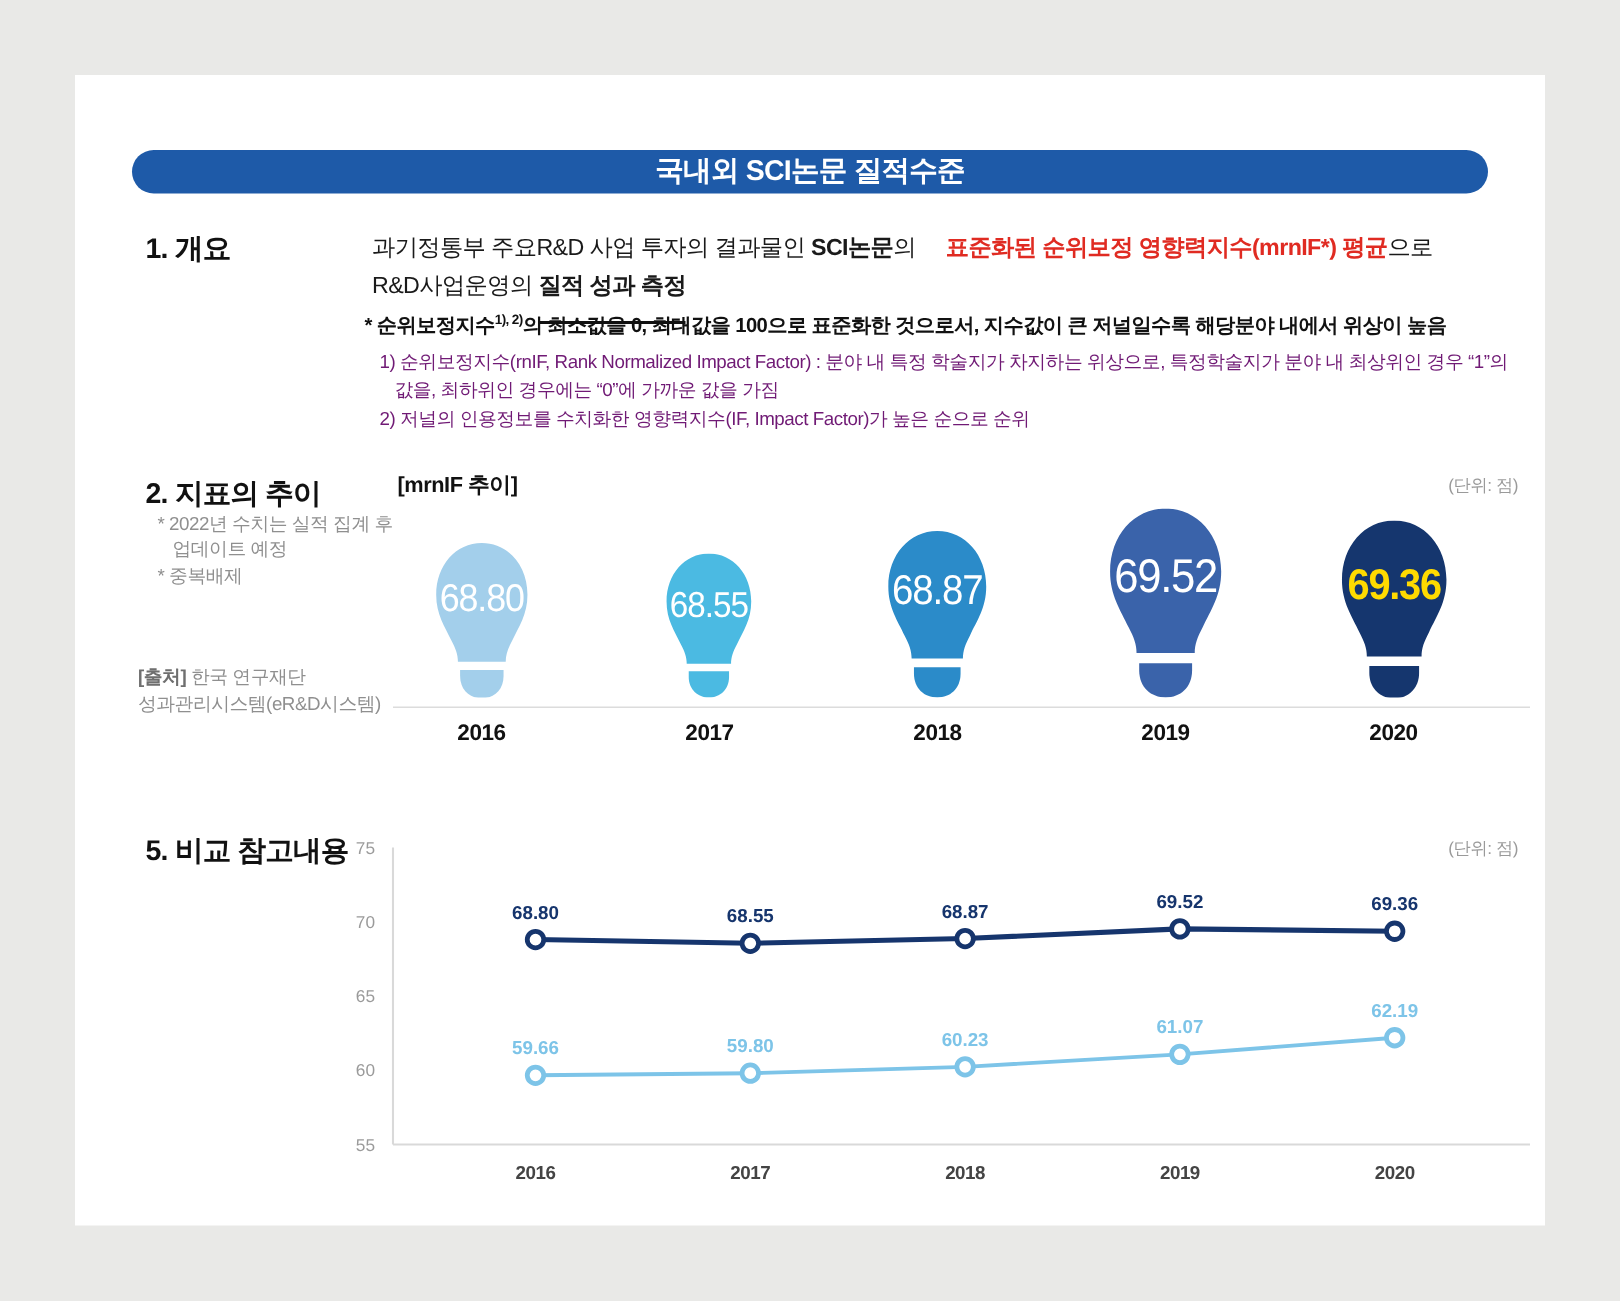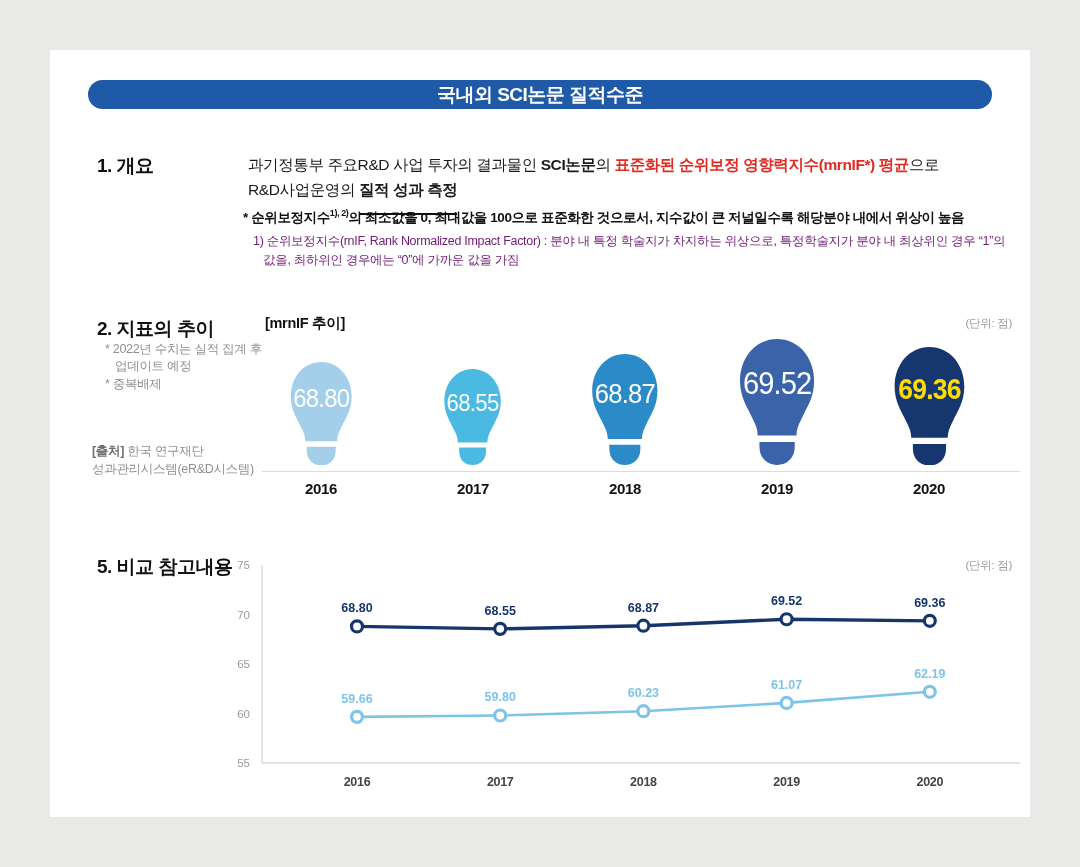--- a/index.html
+++ b/index.html
@@ -9,35 +9,35 @@
     font-family:"Liberation Sans","DejaVu Sans",sans-serif;
     color:#1a1a1a;
     -webkit-font-smoothing:antialiased;
   }
   .page { position:relative; width:1080px; height:867px; background:#e9e9e7; }
   .card {
     position:absolute; left:50px; top:50px; width:980px; height:767px;
     background:#ffffff;
   }
   .banner {
-    position:absolute; left:38px; top:30px; width:904px; height:29px;
+    position:absolute; left:38px; top:50px; width:904px; height:29px;
     background:#1e5aa8; border-radius:15px;
     color:#ffffff; font-size:19px; font-weight:bold;
     text-align:center; line-height:29px; letter-spacing:-0.5px;
   }
   .sec-heading { position:absolute; font-size:19px; font-weight:bold; color:#111; letter-spacing:-0.5px; }
   #s1-heading { left:47px; top:103px; }
   #s2-heading { left:47px; top:266px; }
   #s3-heading { left:47px; top:504px; }
 
   .body-line { position:absolute; left:198px; font-size:15.5px; letter-spacing:-0.4px; color:#1a1a1a; white-space:nowrap; }
   #s1-line1 { top:105px; }
   #s1-line2 { top:130px; }
   .b { font-weight:bold; }
-  .red { color:#e02b22; font-weight:bold; }
+  .red { color:#e02b22; font-weight:bold;margin-left:16px; }
   .ul { font-weight:bold; border-bottom:2.5px solid #111; padding-bottom:15px; }
 
   .fn-star { position:absolute; left:193px; top:158px; font-size:13.5px; font-weight:bold; color:#111; letter-spacing:-0.4px; white-space:nowrap; }
   .fn-star sup { font-size:9px; font-weight:bold; }
   .fn-sub { position:absolute; font-size:12.5px; color:#701a75; letter-spacing:-0.3px; white-space:nowrap; }
   #fn1  { left:203px; top:183px; }
   #fn1b { left:213px; top:202px; }
   #fn2  { left:203px; top:221px; }
 
   .side-note { position:absolute; font-size:12.5px; color:#8f8f8f; letter-spacing:-0.3px; white-space:nowrap; }
@@ -72,20 +72,21 @@
   <div class="card">
 
     <div class="banner">국내외 SCI논문 질적수준</div>
 
     <div class="sec-heading" id="s1-heading">1. 개요</div>
     <div class="body-line" id="s1-line1"><span>과기정통부 주요R&amp;D 사업 투자의 결과물인 </span><span class="b">SCI논문</span><span>의 </span><span class="red">표준화된 순위보정 영향력지수(mrnIF*) 평균</span><span>으로</span></div>
     <div class="body-line" id="s1-line2"><span>R&amp;D사업운영의 </span><span class="ul">질적 성과 측정</span></div>
     <div class="fn-star"><span>* 순위보정지수</span><sup>1), 2)</sup><span>의 최소값을 0, 최대값을 100으로 표준화한 것으로서, 지수값이 큰 저널일수록 해당분야 내에서 위상이 높음</span></div>
     <div class="fn-sub" id="fn1">1) 순위보정지수(rnIF, Rank Normalized Impact Factor) : 분야 내 특정 학술지가 차지하는 위상으로, 특정학술지가 분야 내 최상위인 경우 “1”의</div>
     <div class="fn-sub" id="fn1b">값을, 최하위인 경우에는 “0”에 가까운 값을 가짐</div>
+    <div class="fn-sub" id="fn2">2) 저널의 인용정보를 수치화한 영향력지수(IF, Impact Factor)가 높은 순으로 순위</div>
 
     <div class="sec-heading" id="s2-heading">2. 지표의 추이</div>
     <div class="side-note" id="s2-note1">* 2022년 수치는 실적 집계 후</div>
     <div class="side-note" id="s2-note1b">업데이트 예정</div>
     <div class="side-note" id="s2-note2">* 중복배제</div>
     <div class="source">
       <span class="src-b">[출처]</span><span> 한국 연구재단</span><br>
       <span>성과관리시스템(eR&amp;D시스템)</span>
     </div>
     <div class="chart-title">[mrnIF 추이]</div>

